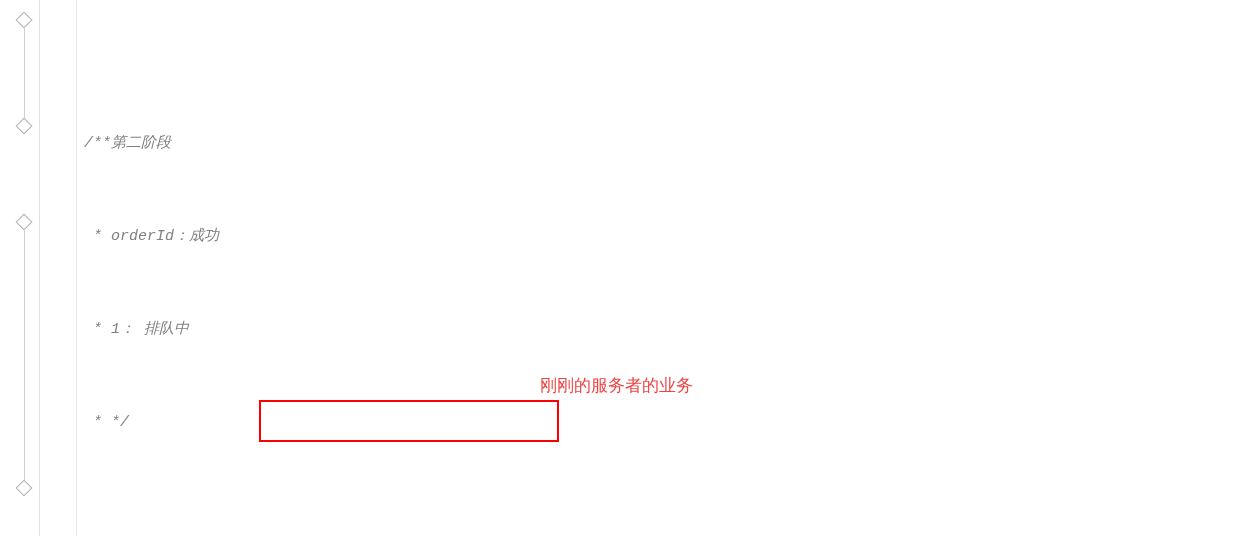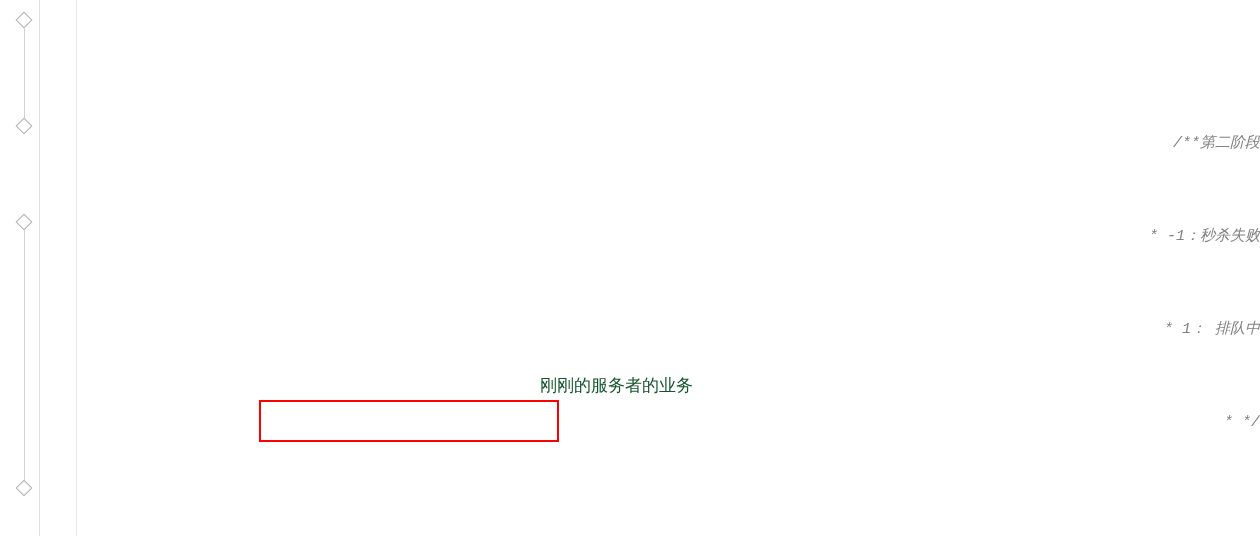--- a/index.html
+++ b/index.html
@@ -47,40 +47,39 @@
       width: 1px;
       background: #d0d0d0;
     }
     
     .code-area {
       flex: 1;
       padding: 4px 0 4px 8px;
       line-height: 31px;
       white-space: pre;
       position: relative;
-      text-align: right;
     }
     
     .code-line {
       height: 31px;
       position: relative;
     }
     
     
     .comment { color: #808080; font-style: italic; }
     
     .red-box {
       position: absolute;
       border: 2px solid #ff0000;
       pointer-events: none;
     }
     
     .red-annotation {
       position: absolute;
-      color: #14532d;
+      color: #ef4444;
       font-family: 'Microsoft YaHei', sans-serif;
       font-size: 17px;
       font-style: normal;
     }
     
     .indent-guide {
       position: absolute;
       width: 1px;
       background: #e8e8e8;
       top: 0;
@@ -96,21 +95,21 @@
   <div class="fold-marker" style="top:120px;"></div>
   <div class="fold-marker" style="top:216px;"></div>
   <div class="fold-line" style="top:228px; height:254px;"></div>
   <div class="fold-marker" style="top:482px;"></div>
 </div>
 
 <div class="code-area">
   <div class="indent-guide" style="left: 36px;"></div>
   
   <div class="code-line">    <span class="comment">/**第二阶段</span></div>
-  <div class="code-line">    <span class="comment"> * -1：秒杀失败</span></div>
+  <div class="code-line">    <span class="comment"> * orderId：成功</span></div>
   <div class="code-line">    <span class="comment"> * 1： 排队中</span></div>
   <div class="code-line">    <span class="comment"> * */</span></div>
   
   
   
   
   
   
   
   

